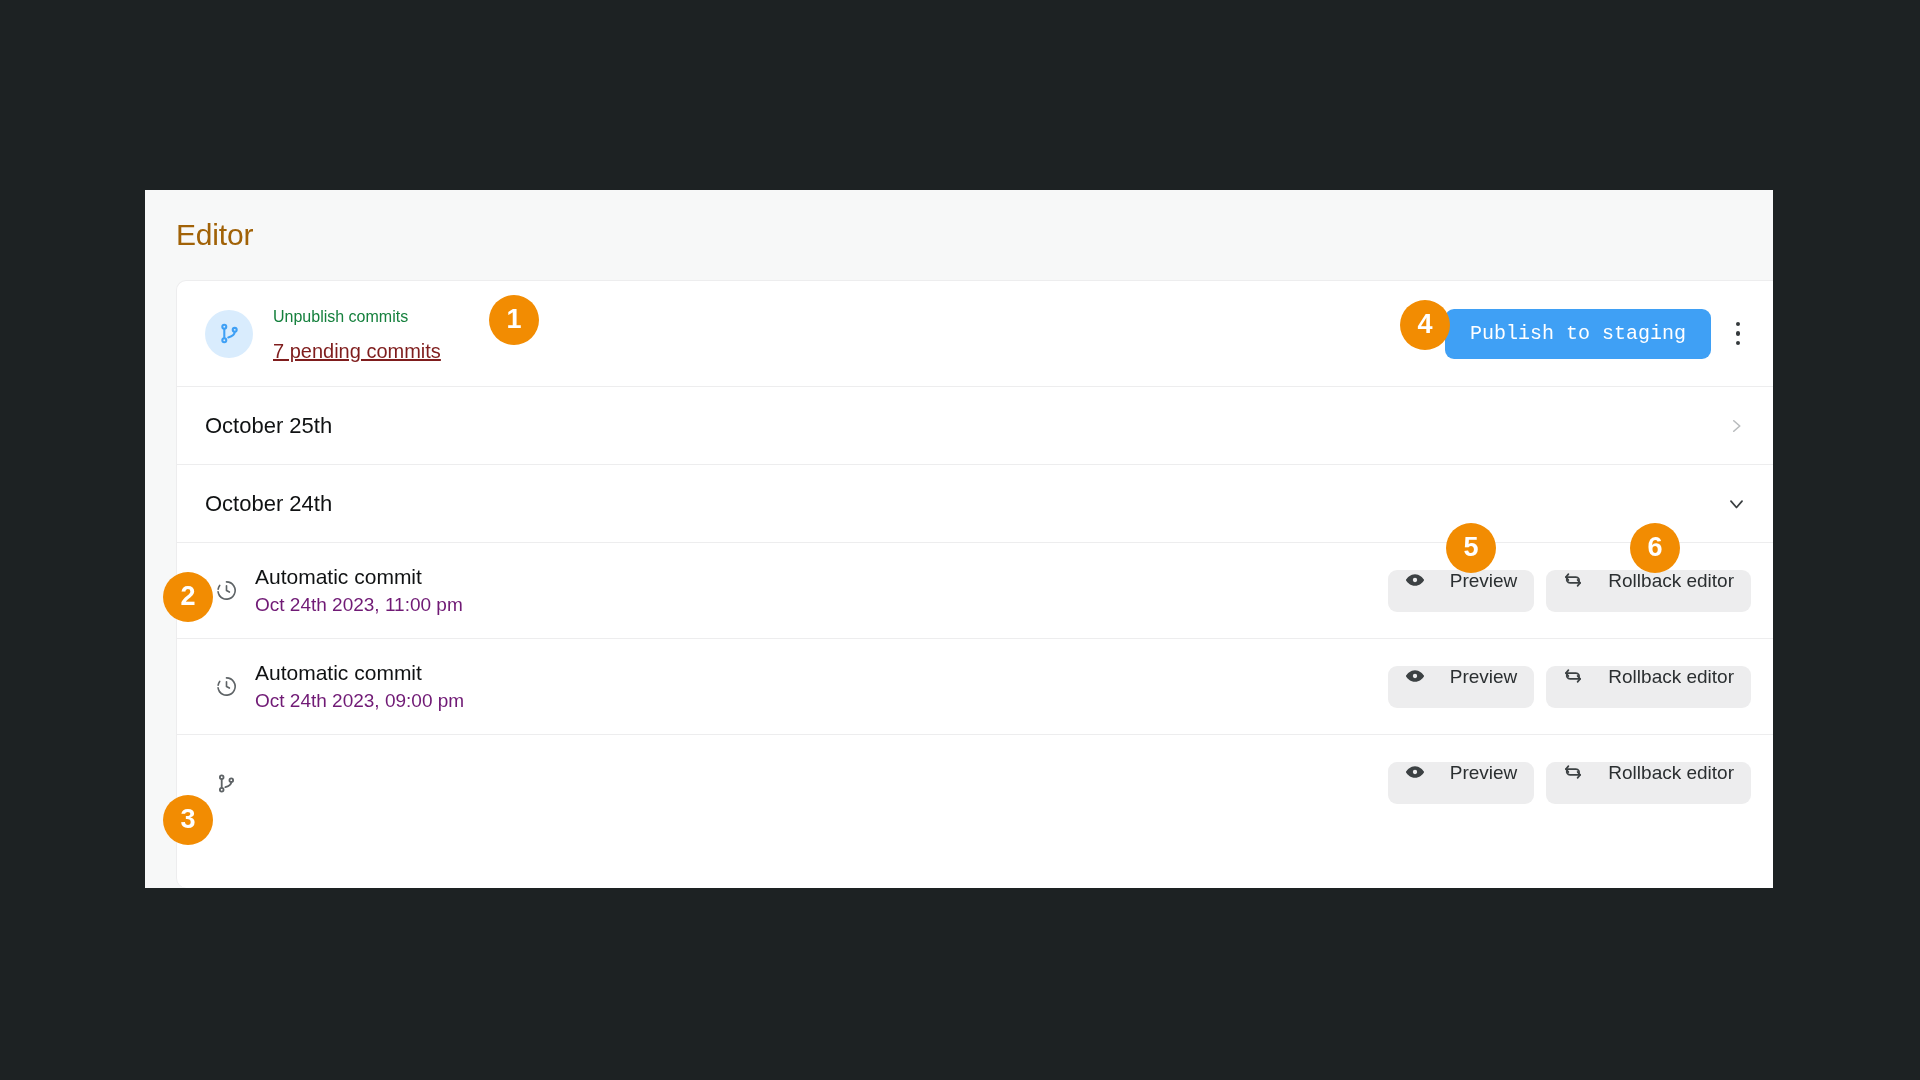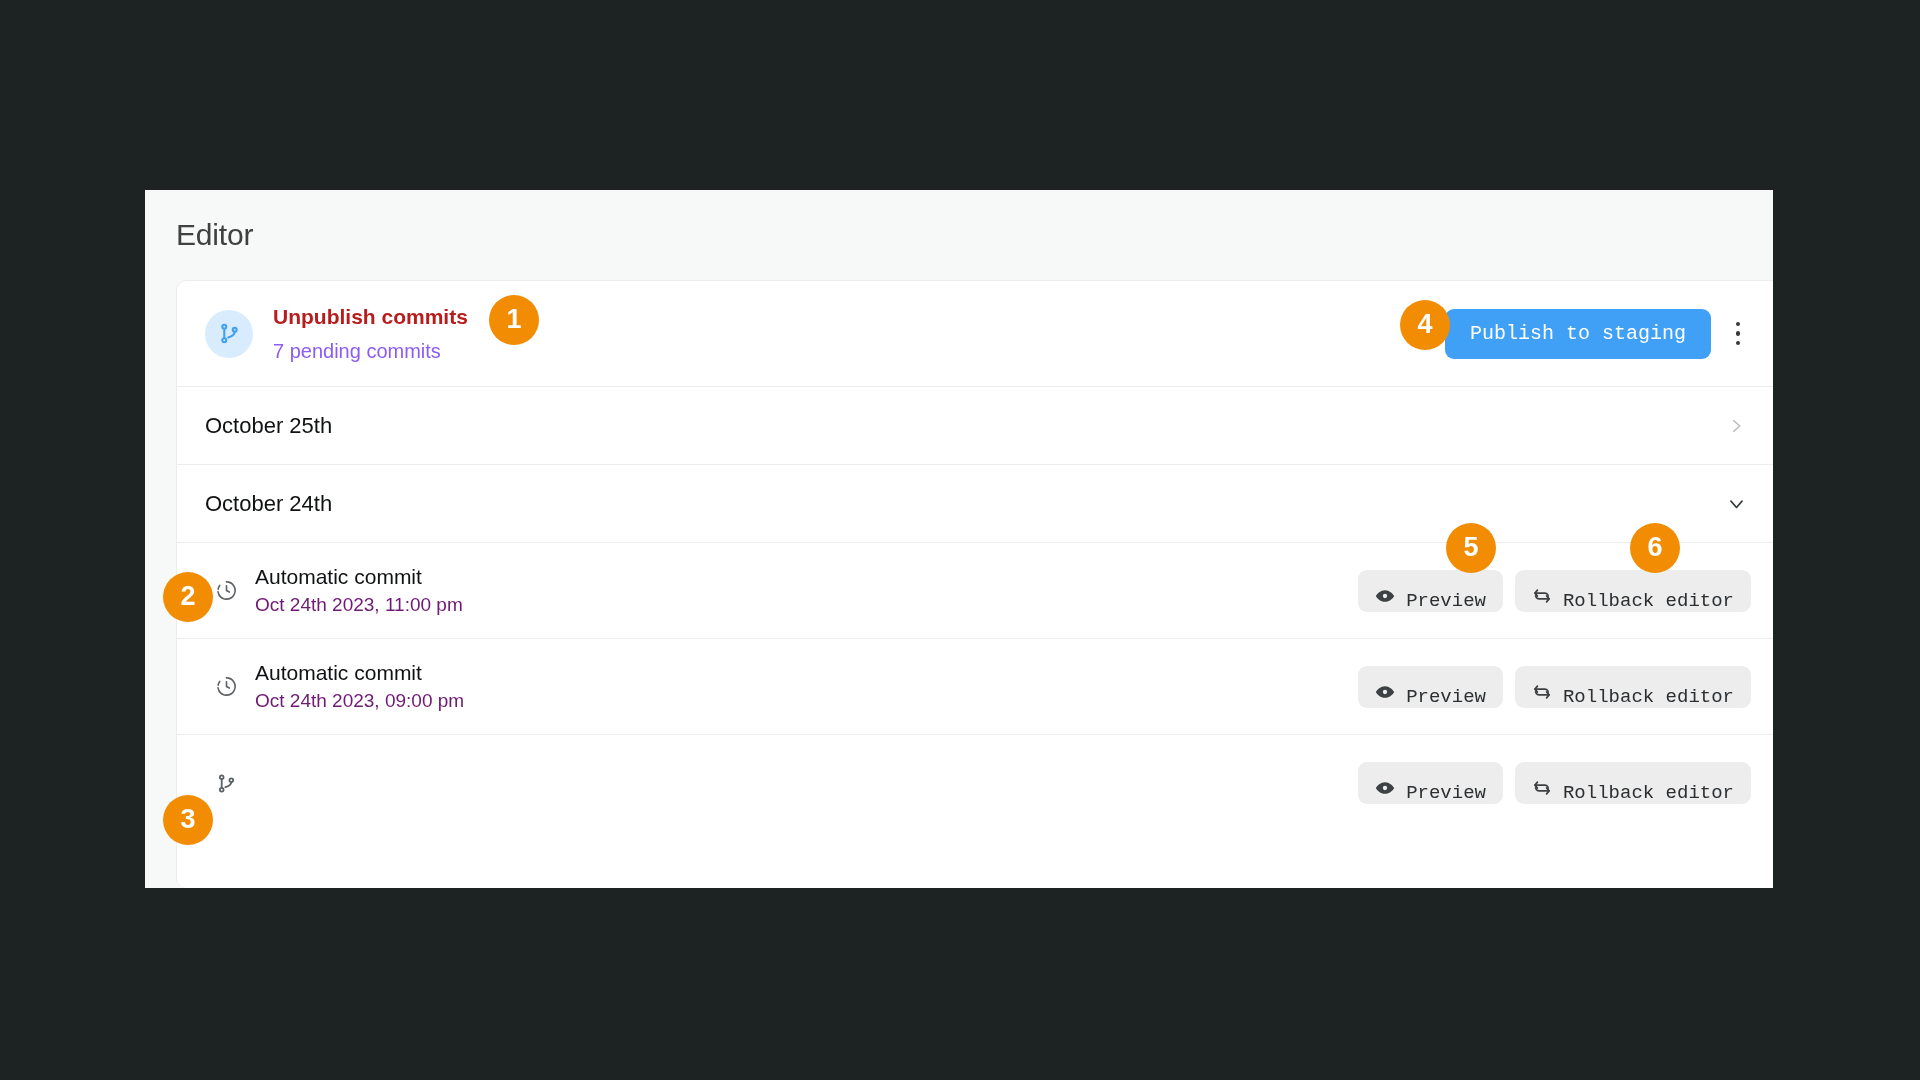--- a/index.html
+++ b/index.html
@@ -27,21 +27,21 @@
     overflow: visible;
   }
 
   .panel-title {
     position: absolute;
     left: 31px;
     top: 26px;
     font-size: 30px;
     line-height: 38px;
     font-weight: 400;
-    color: #404040;
+    color: #a16207;
     letter-spacing: -0.2px;
   }
 
   
   .card {
     position: absolute;
     left: 31px;
     top: 90px;
     width: 1597px;
     height: 608px;
@@ -74,31 +74,32 @@
     background: #d9ecfd;
     display: flex;
     align-items: center;
     justify-content: center;
     flex: 0 0 auto;
   }
 
   .header-text { margin-left: 20px; }
 
   .header-title {
-    font-size: 21px;
+    font-size: 16px;
     line-height: 27px;
-    color: #b91c1c;
-    font-weight: 700;
+    color: #15803d;
+    font-weight: 400;
   }
 
   .header-sub {
     font-size: 20px;
     line-height: 26px;
-    color: #8b5cf6;
+    color: #7f1d1d;
     margin-top: 8px;
+    text-decoration: underline;
   }
 
   .header-right {
     margin-left: auto;
     display: flex;
     align-items: center;
     gap: 14px;
   }
 
   .btn-primary {
@@ -181,25 +182,25 @@
     gap: 12px;
   }
 
   .btn-chip {
     background: #ededee;
     border: none;
     border-radius: 9px;
     height: 42px;
     padding: 0 17px;
     display: flex;
-    align-items: flex-end;
-    gap: 11px;
+    align-items: flex-start;
+    gap: 25px;
     font-size: 19px;
     color: #2b2f31;
-    font-family: Liberation Mono, monospace;
+    font-family: Liberation Sans, sans-serif;
     cursor: pointer;
     white-space: nowrap;
   }
 
   
   .badge {
     position: absolute;
     width: 50px;
     height: 50px;
     border-radius: 50%;

